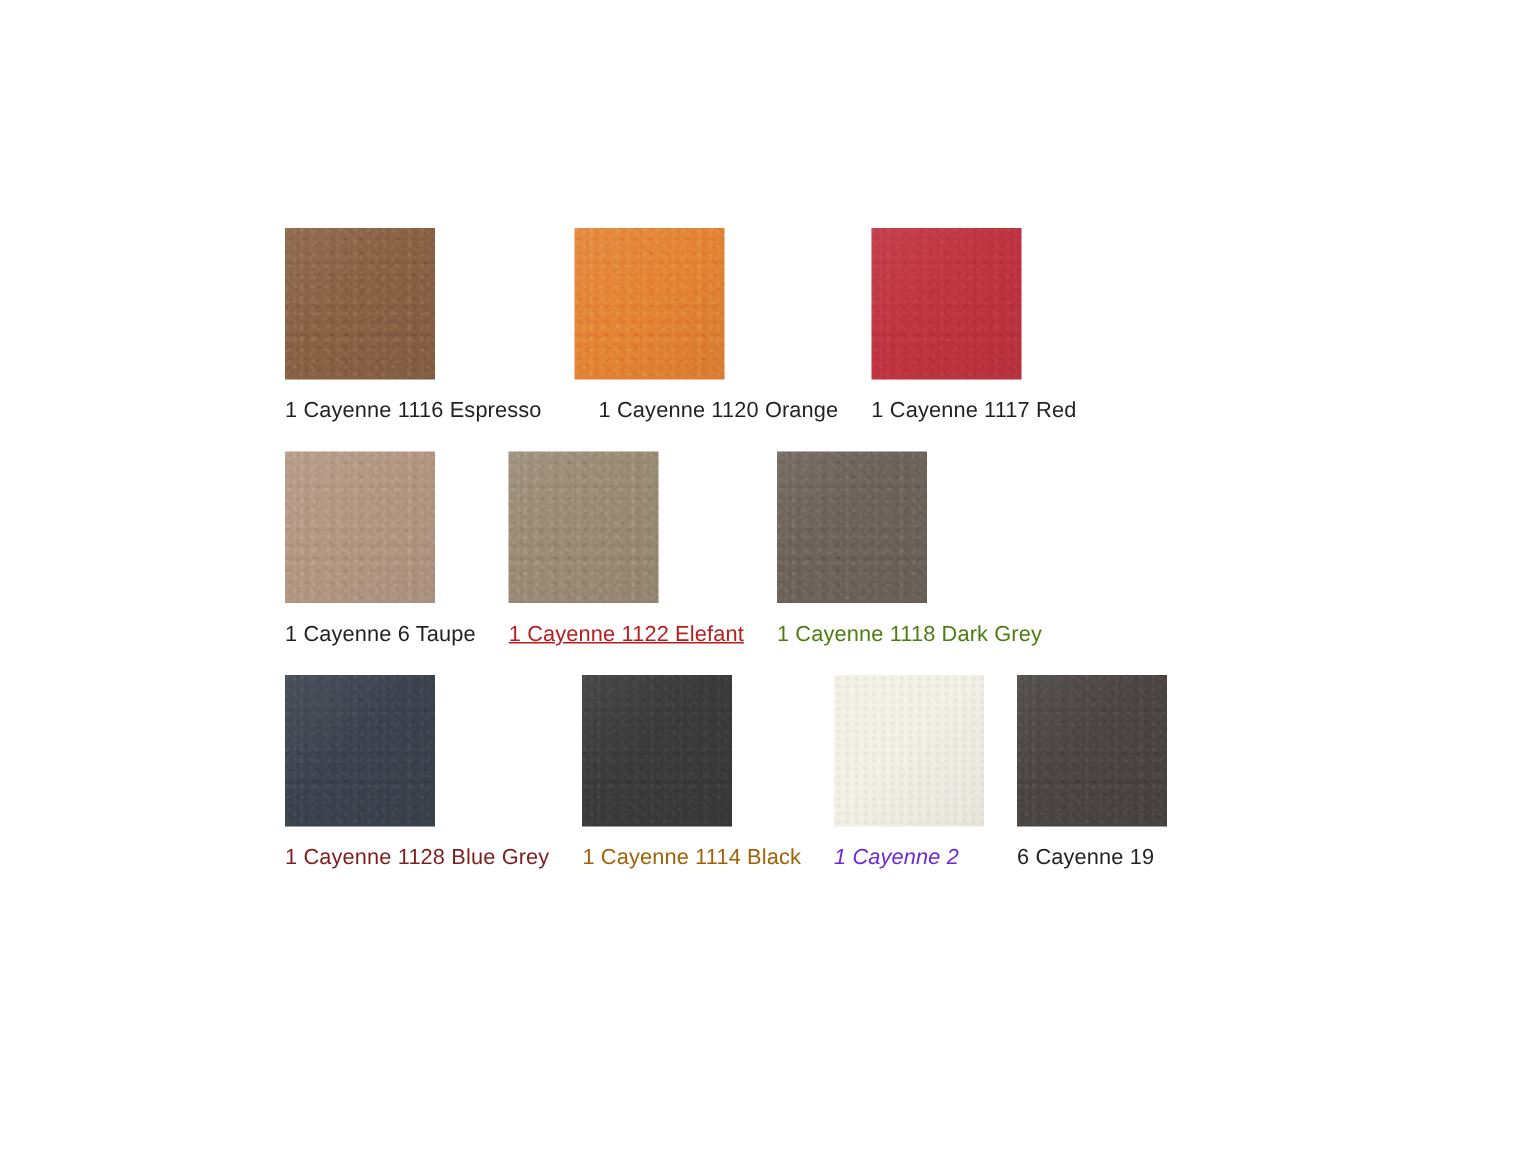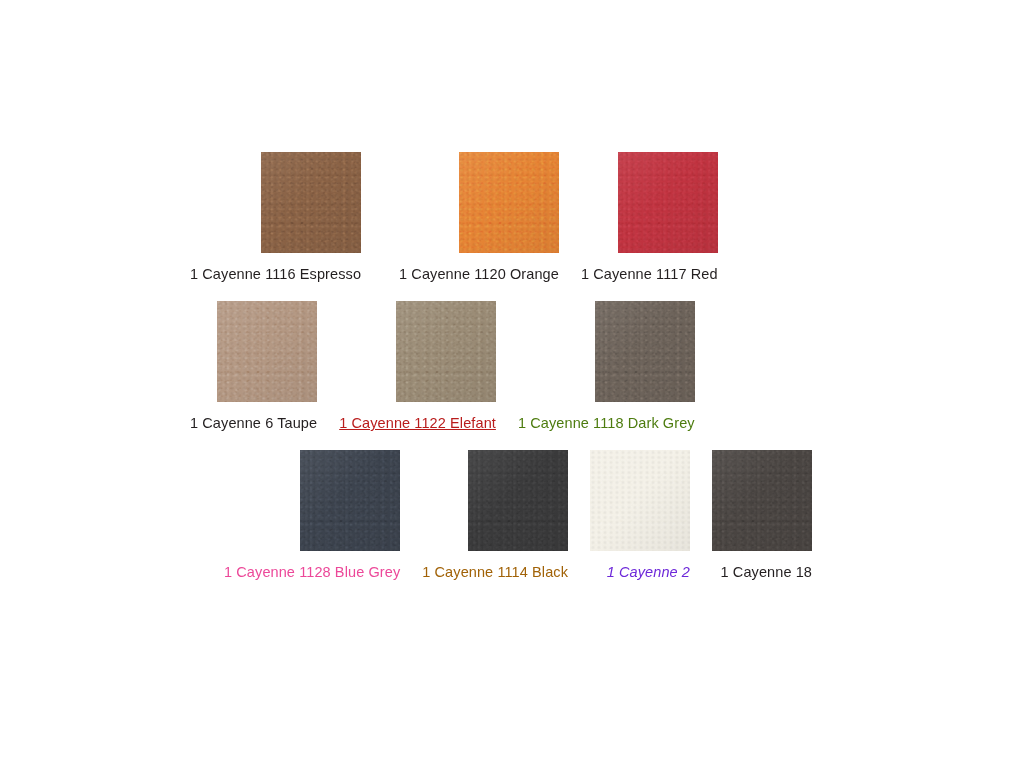--- a/index.html
+++ b/index.html
@@ -24,21 +24,21 @@
   .swatch-row {
     display: flex;
     flex-direction: row;
     align-items: flex-start;
     margin-bottom: 18px;
   }
 
   .swatch-cell {
     display: flex;
     flex-direction: column;
-    align-items: flex-end;
+    align-items: flex-start;
     margin-right: 22px;
   }
 
   .swatch-chip {
     width: 100px;
     height: 101px;
     position: relative;
     overflow: hidden;
     background-repeat: repeat;
   }
@@ -145,21 +145,21 @@
     </div>
   </div>
 
   <div class="swatch-row">
     <div class="swatch-cell">
       <div class="swatch-chip" style="background-color: rgb(60, 67, 78);">
         <div class="grain"></div>
         <div class="grain2"></div>
         <div class="sheen"></div>
       </div>
-      <div class="swatch-label" style="color: #ec4899; margin-left: 34px;">1 Cayenne 1128 Blue Grey</div>
+      <div class="swatch-label" style="color: #7f1d1d;">1 Cayenne 1128 Blue Grey</div>
     </div>
     <div class="swatch-cell">
       <div class="swatch-chip" style="background-color: rgb(58, 58, 59);">
         <div class="grain"></div>
         <div class="grain2"></div>
         <div class="sheen"></div>
       </div>
       <div class="swatch-label" style="color: #a16207;">1 Cayenne 1114 Black</div>
     </div>
     <div class="swatch-cell">
@@ -169,17 +169,17 @@
         <div class="sheen"></div>
       </div>
       <div class="swatch-label" style="color: #6d28d9; font-style: italic;">1 Cayenne 2</div>
     </div>
     <div class="swatch-cell">
       <div class="swatch-chip" style="background-color: rgb(74, 69, 66);">
         <div class="grain"></div>
         <div class="grain2"></div>
         <div class="sheen"></div>
       </div>
-      <div class="swatch-label" style="color: rgb(35, 31, 32);">1 Cayenne 18</div>
+      <div class="swatch-label" style="color: rgb(35, 31, 32);">6 Cayenne 19</div>
     </div>
   </div>
 
 </div>
 
 </body></html>

